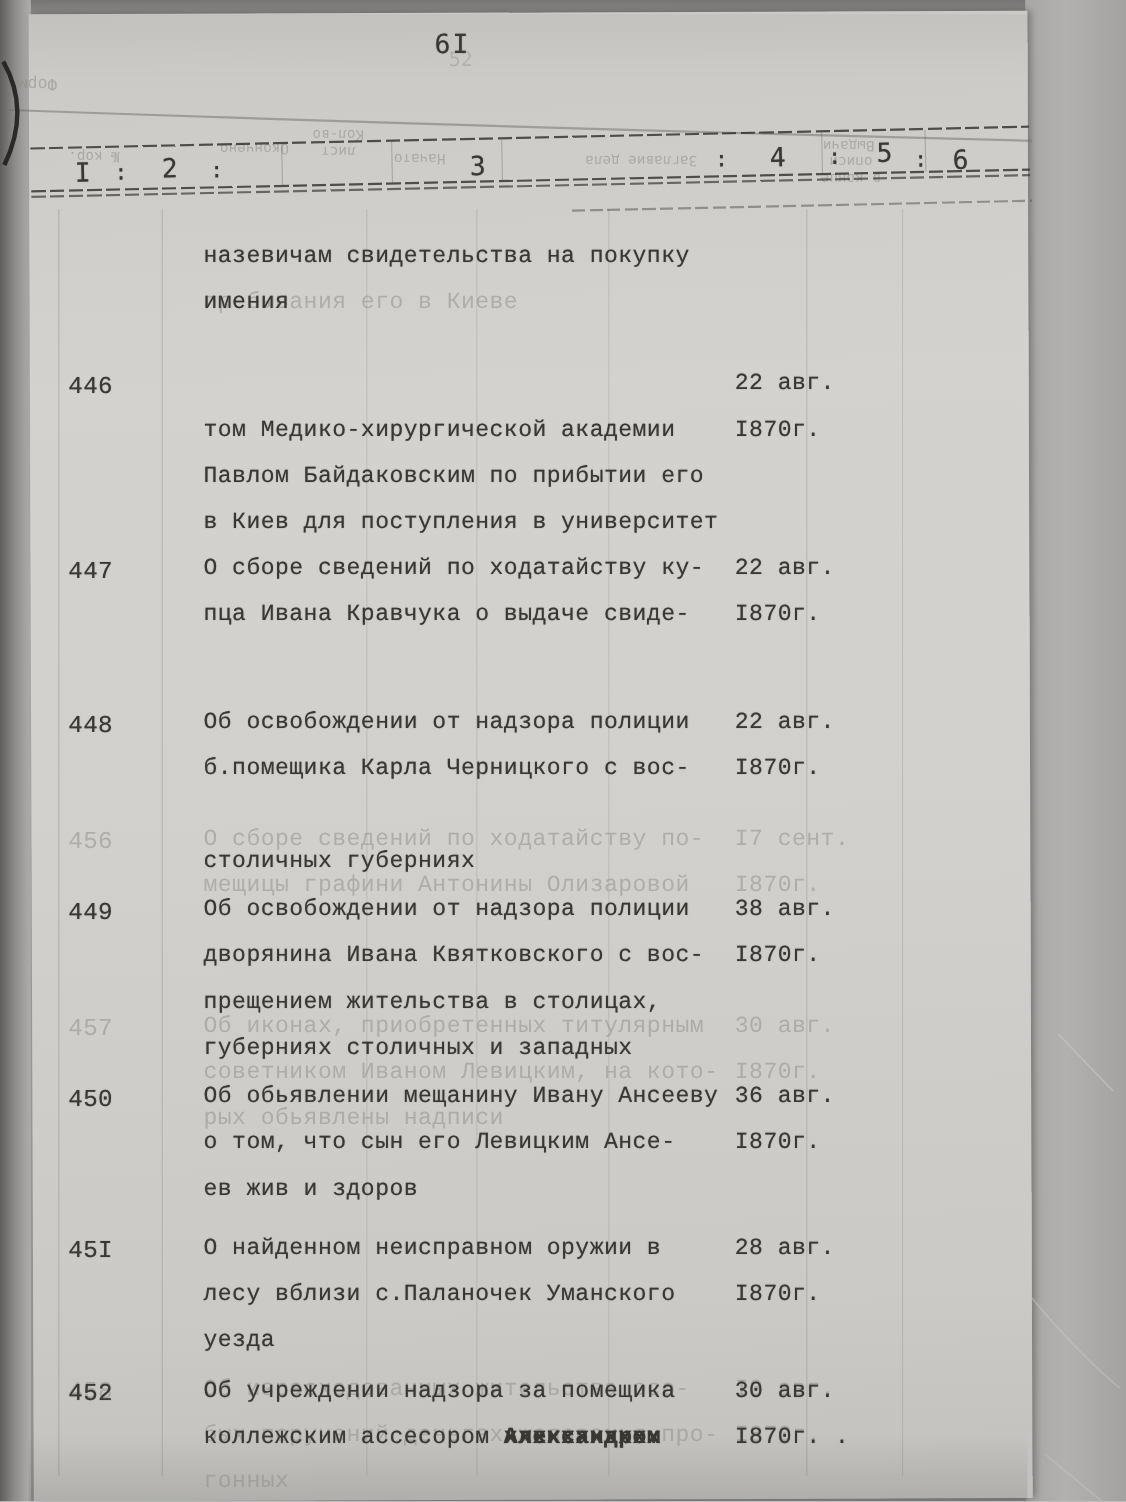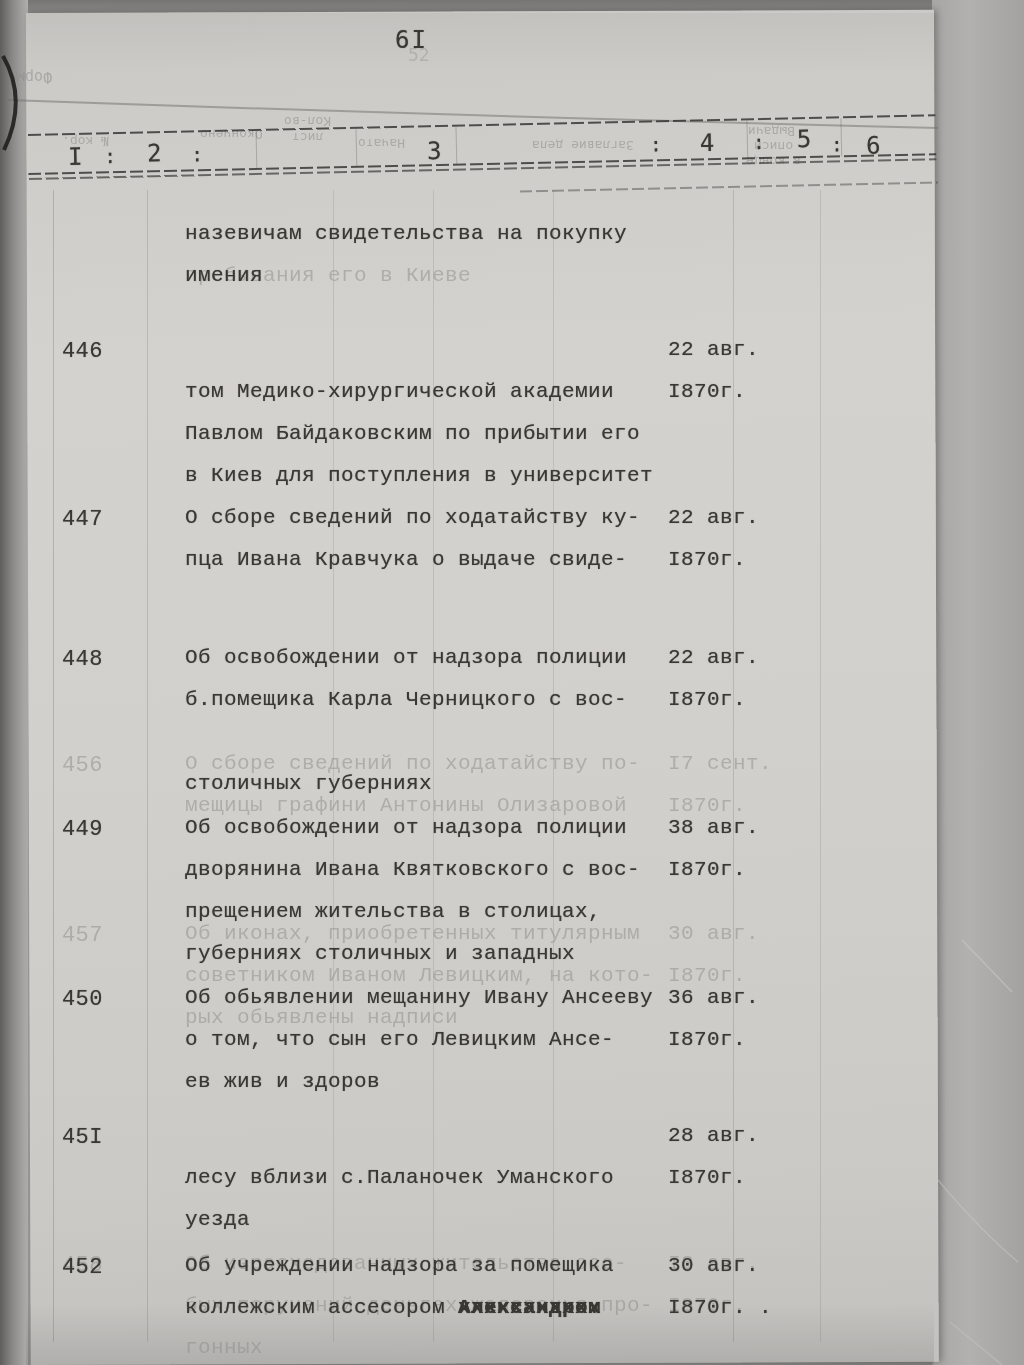--- a/index.html
+++ b/index.html
@@ -216,20 +216,21 @@
     <div class="num">450</div>
     <div class="line l0">Об обьявлении мещанину Ивану Ансееву</div>
     <div class="line l1">о том, что сын его Левицким Ансе-</div>
     <div class="line l2">ев жив и здоров</div>
     <div class="date l0">36 авг.</div>
     <div class="date l1">I870г.</div>
   </div>
 
   <div class="entry" style="top:1124px">
     <div class="num">45I</div>
+    <div class="line l0">О найденном неисправном оружии в</div>
     <div class="line l1">лесу вблизи с.Паланочек Уманского</div>
     <div class="line l2">уезда</div>
     <div class="date l0">28 авг.</div>
     <div class="date l1">I870г.</div>
   </div>
 
   <div class="entry" style="top:1254px">
     <div class="num">452</div>
     <div class="line l0">Об учреждении надзора за помещика</div>
     <div class="line l1"><span>коллежским ассесором </span><span class="struck"><span class="strike-base">Александром</span><span class="strike-x">ххххххххххх</span></span></div>

